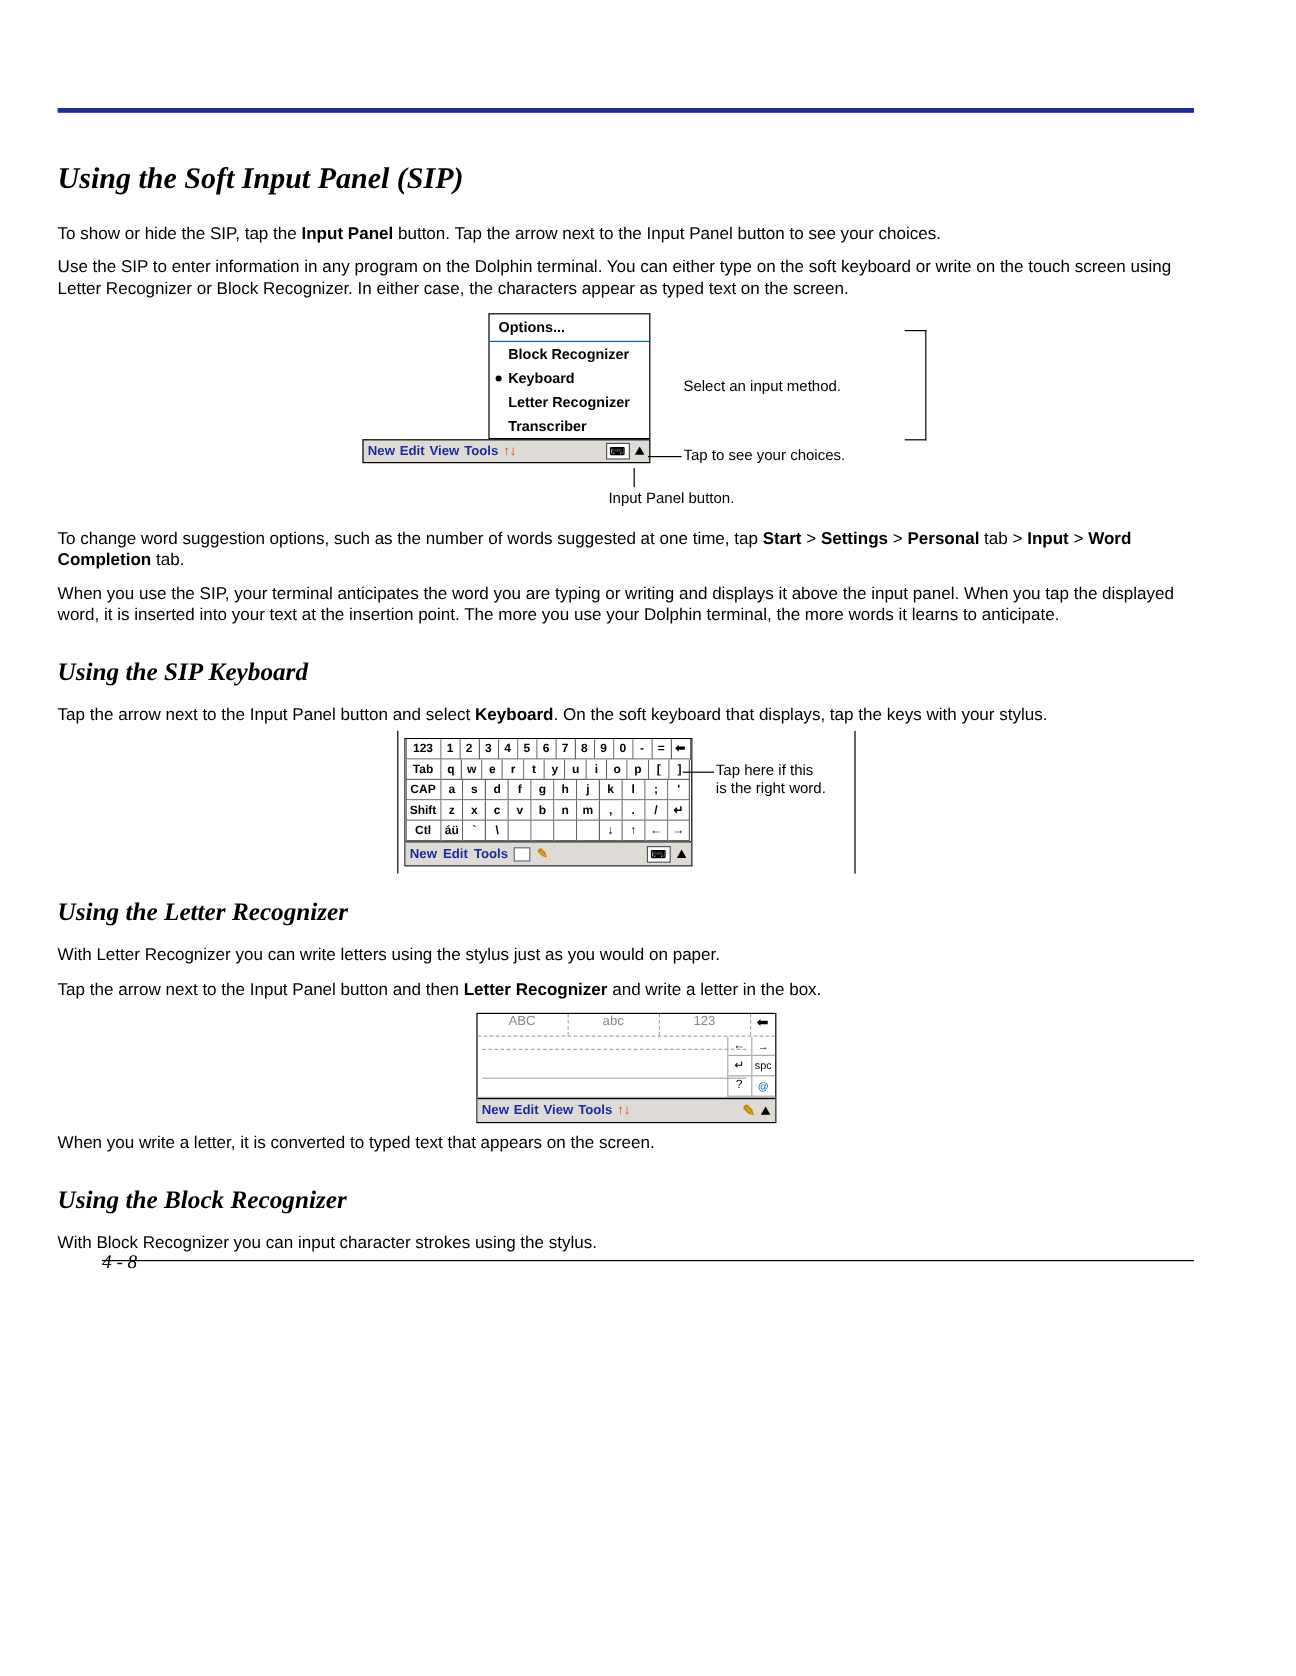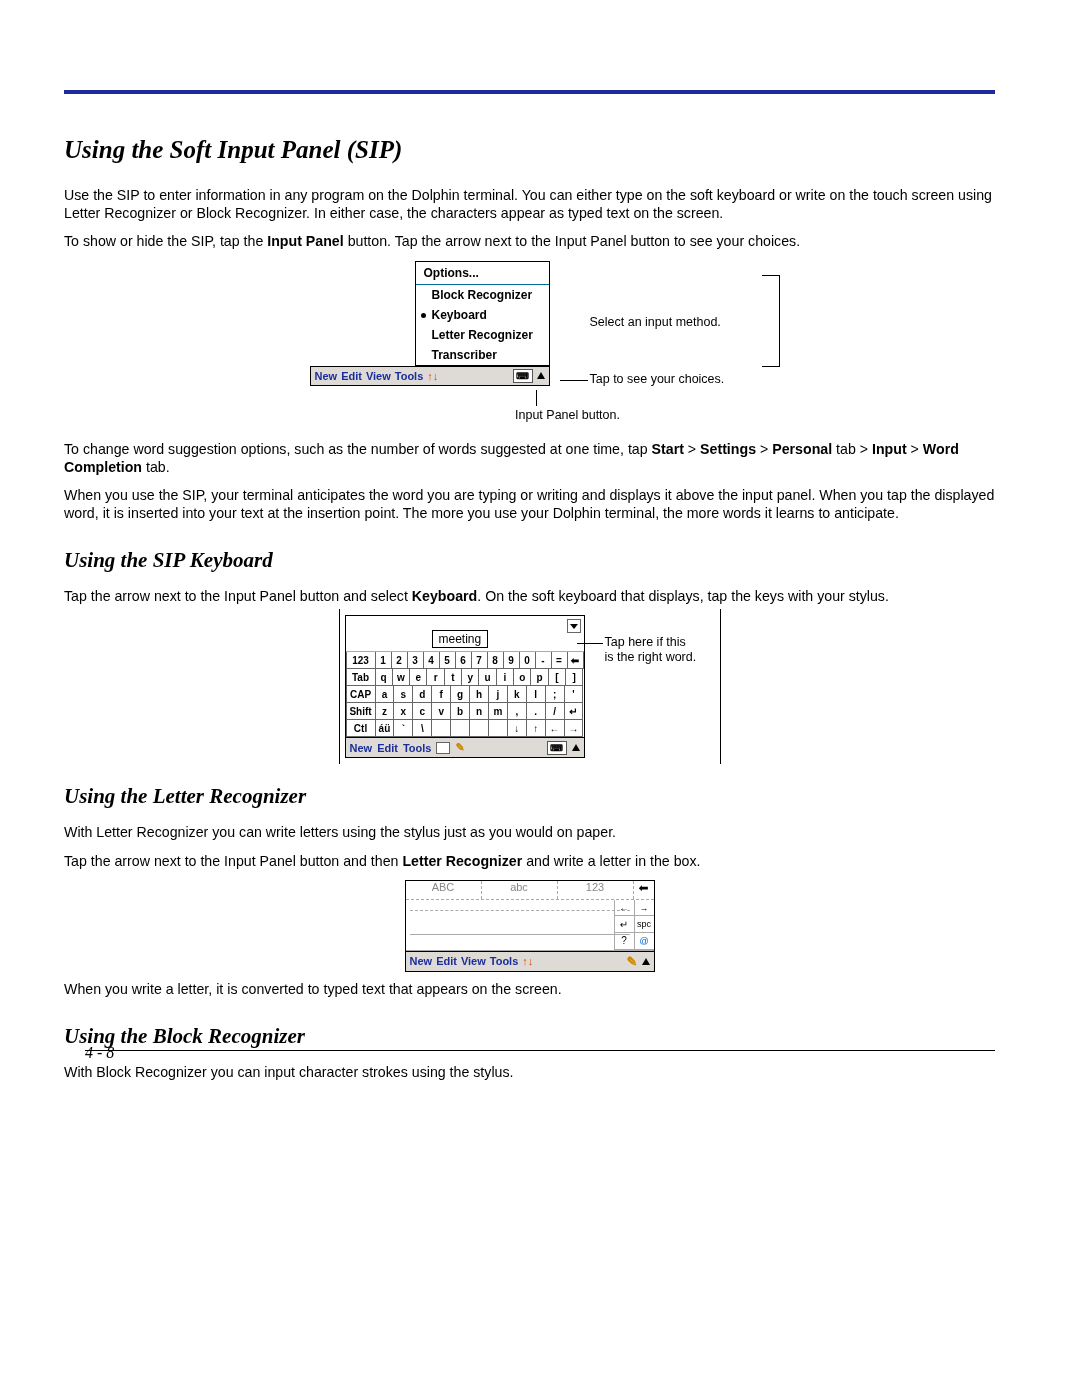--- a/index.html
+++ b/index.html
@@ -6,21 +6,21 @@
   body {
     margin: 0;
     background: #fff;
     font-family: Arial, Helvetica, sans-serif;
     color: #000;
   }
   .page {
     width: 1080px;
     height: 1109px;
     margin: 0 auto;
-    padding: 90px 85px 40px 64px;
+    padding: 90px 85px 40px 48px;
     position: relative;
   }
   .top-rule {
     height: 4px;
     background: #1a2d9a;
     margin-bottom: 42px;
   }
   h1.section {
     font-family: "Times New Roman", Times, serif;
     font-style: italic;
@@ -81,21 +81,21 @@
     border-left: 4px solid transparent;
     border-right: 4px solid transparent;
     border-bottom: 7px solid #000;
   }
   .sip-taskbar .ud { color:#d40; font-weight:bold; }
   .sip-bracket {
     position: absolute; top: 14px; right: -30px; height: 92px; width: 18px;
     border-right: 1px solid #000;
     border-top: 1px solid #000; border-bottom: 1px solid #000;
   }
-  .ann { font-family: Arial; font-size: 12.5px; margin-left: 12px; }
+  .ann { font-family: Arial; font-size: 12.5px; }
   .ann1 { position: absolute; left: 268px; top: 54px; }
   .ann2 { position: absolute; left: 268px; top: 111px; }
   .ann2::before {
     content:""; position:absolute; left:-30px; top:8px; width:28px; height:1px; background:#000;
   }
   .ipbtn-label { text-align:center; font-size:12.5px; margin-top:22px; position:relative; left:38px; }
   .ipbtn-label::before {
     content:""; position:absolute; left:188px; top:-18px; width:1px; height:16px; background:#000;
   }
 
@@ -162,25 +162,25 @@
   .footer { position:absolute; left:85px; right:85px; bottom:47px; display:flex; justify-content:space-between; font-family:"Times New Roman",serif; font-style:italic; font-size:16px;}
 </style>
 </head>
 <body>
 
 <div class="page">
   <div class="top-rule"></div>
 
   <h1 class="section">Using the Soft Input Panel (SIP)</h1>
 
-  <p class="body">Use the SIP to enter information in any program on the Dolphin terminal. You can either type on the soft keyboard or write on the touch screen using Letter Recognizer or Block Recognizer. In either case, the characters appear as typed text on the screen.</p>
-
   <p class="body">
     <span>To show or hide the SIP, tap the </span><b>Input Panel</b><span> button. Tap the arrow next to the Input Panel button to see your choices.</span>
   </p>
+
+  <p class="body">Use the SIP to enter information in any program on the Dolphin terminal. You can either type on the soft keyboard or write on the touch screen using Letter Recognizer or Block Recognizer. In either case, the characters appear as typed text on the screen.</p>
 
   <div class="fig-sip">
     <div class="sip-wrap">
       <div class="sip-left">
         <div class="popup">
           <div class="opt">Options...</div>
           <div class="row">Block Recognizer</div>
           <div class="row sel">Keyboard</div>
           <div class="row">Letter Recognizer</div>
           <div class="row">Transcriber</div>
@@ -211,24 +211,20 @@
 
   <h2 class="sub">Using the SIP Keyboard</h2>
   <p class="body">
     <span>Tap the arrow next to the Input Panel button and select </span><b>Keyboard</b><span>. On the soft keyboard that displays, tap the keys with your stylus.</span>
   </p>
 
   <div class="fig-kbd">
     <div class="vline-l"></div>
     <div class="vline-r"></div>
     <div class="kbd-box" style="width:240px;">
-      <div class="kbd-top">
-        <span class="sugg">meeting</span>
-        <span class="drop"></span>
-      </div>
       <div class="kbd-rows" id="kbd-rows">
           <div class="krow">
             <div class="kkey kwide">123</div>
             <div class="kkey kreg">1</div>
             <div class="kkey kreg">2</div>
             <div class="kkey kreg">3</div>
             <div class="kkey kreg">4</div>
             <div class="kkey kreg">5</div>
             <div class="kkey kreg">6</div>
             <div class="kkey kreg">7</div>

